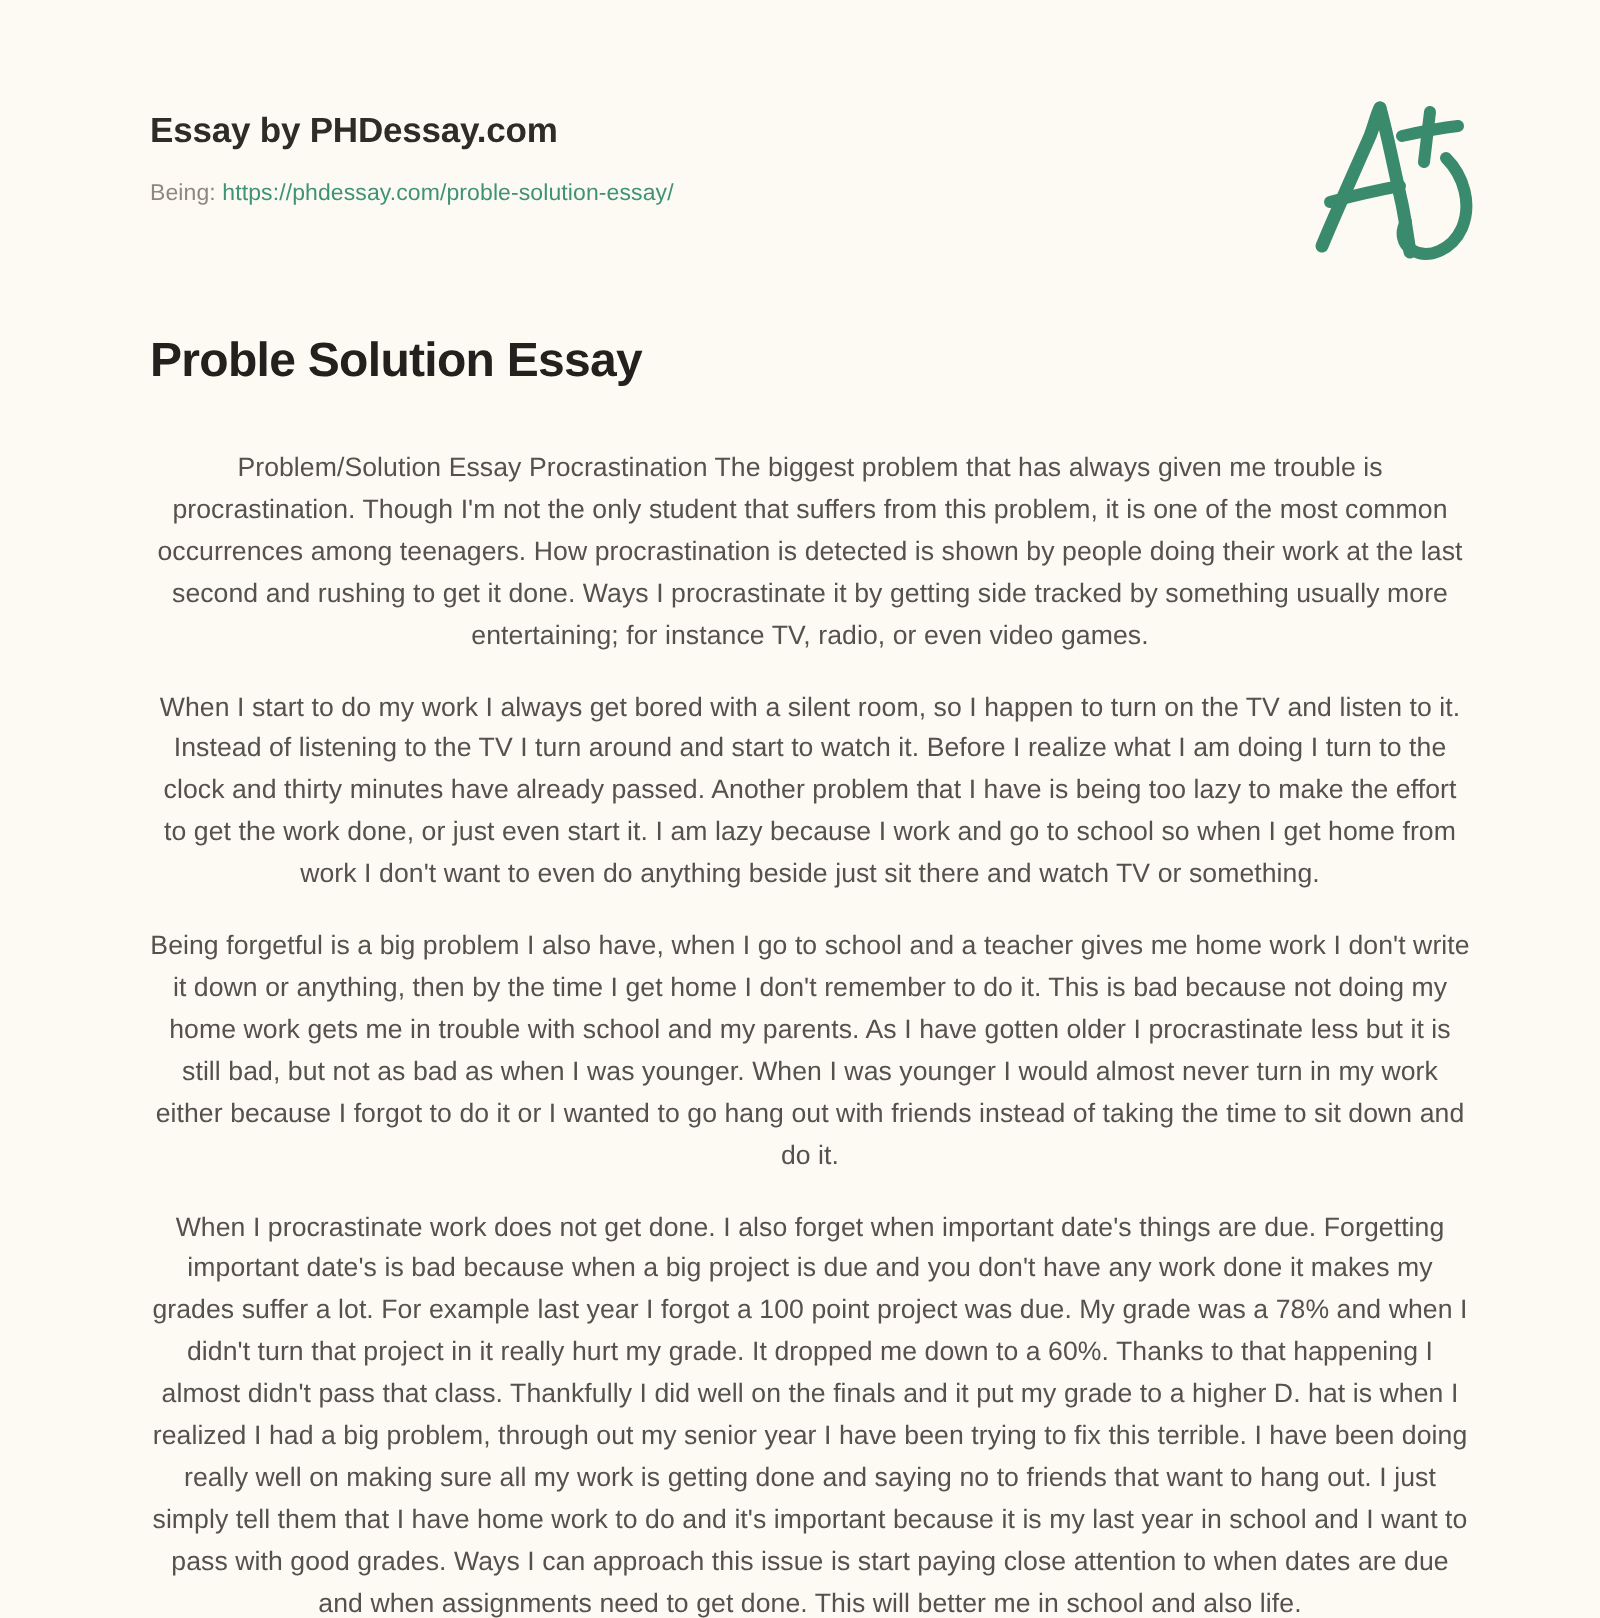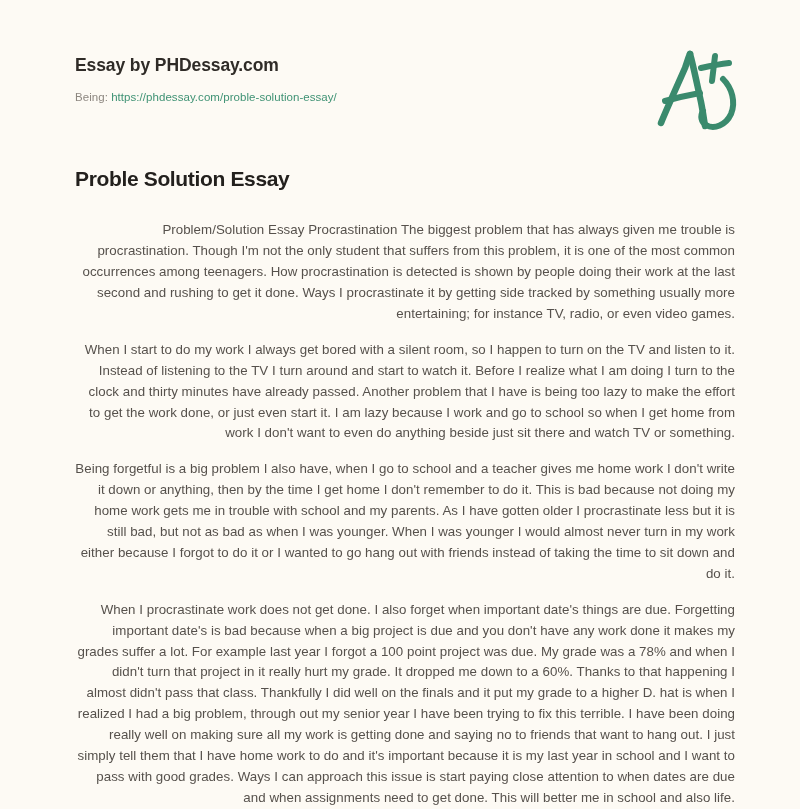--- a/index.html
+++ b/index.html
@@ -72,38 +72,38 @@
   }
 
   
   .article {
     padding: 0 65px 0 75px;
     box-sizing: border-box;
   }
 
   .essay-title {
     margin: 56px 0 0 0;
-    font-size: 21px;
+    font-size: 24px;
     font-weight: bold;
     color: #23201d;
     letter-spacing: -0.35px;
     line-height: 1.25;
   }
 
   .body-copy {
     margin-top: 28px;
   }
 
   .body-copy p {
     margin: 0 0 15px 0;
     font-size: 13.3px;
     line-height: 20.9px;
     color: #56514c;
     letter-spacing: 0.04px;
-    text-align: right;
+    text-align: center;
   }
 
   .body-copy p:last-child {
     margin-bottom: 0;
   }
 </style>
 </head>
 <body>
 
 <div class="page">

